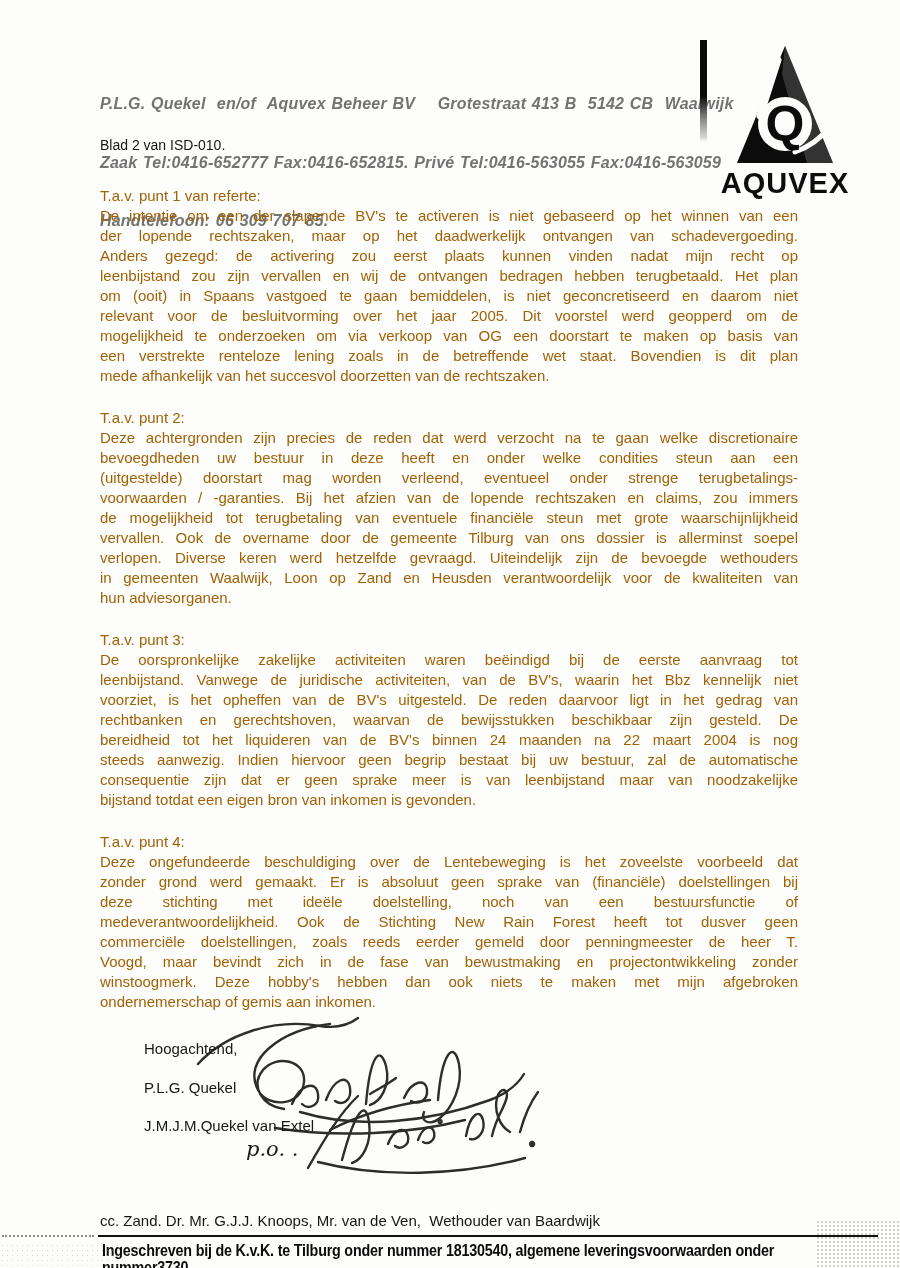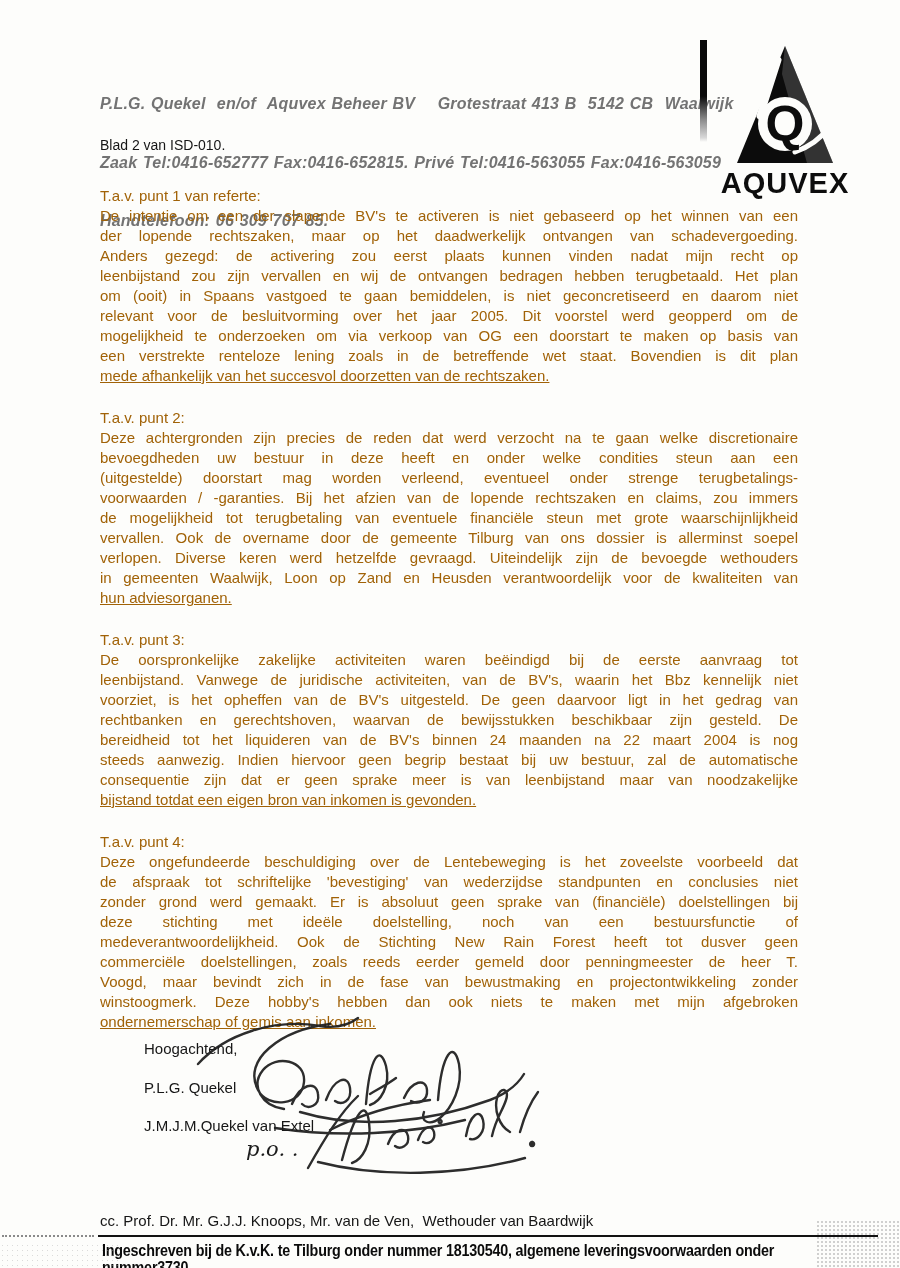--- a/index.html
+++ b/index.html
@@ -36,21 +36,21 @@
   }
 
   
   .content{
     position:absolute;left:100px;top:186px;width:698px;
     font-size:15px;line-height:20px;color:#a16207;
   }
   .section{margin-bottom:22px;}
   .sec-h{height:20px;}
   .jline{min-height:20px;text-align:justify;text-align-last:justify;}
-  .jline.last{text-align-last:left;text-decoration:underline;}
+  .jline.last{text-align-last:left;}
 
   
   .sig-label{position:absolute;left:100px;font-size:15px;margin-left:44px;}
   .sig-closing{top:1040px;}
   .sig-name1{top:1079px;}
   .sig-name2{top:1117px;}
   .sig-svg{position:absolute;left:180px;top:1008px;}
   .sig-po{font-family:"DejaVu Serif", serif;font-style:italic;font-size:21px;fill:#1c1c1c;}
 
   
@@ -124,33 +124,32 @@
           <div class="jline">verlopen. Diverse keren werd hetzelfde gevraagd. Uiteindelijk zijn de bevoegde wethouders</div>
           <div class="jline">in gemeenten Waalwijk, Loon op Zand en Heusden verantwoordelijk voor de kwaliteiten van</div>
           <div class="jline last">hun adviesorganen.</div>
         </div>
     </div>
     <div class="section">
       <div class="sec-h">T.a.v. punt 3:</div>
       <div>
           <div class="jline">De oorspronkelijke zakelijke activiteiten waren beëindigd bij de eerste aanvraag tot</div>
           <div class="jline">leenbijstand. Vanwege de juridische activiteiten, van de BV's, waarin het Bbz kennelijk niet</div>
-          <div class="jline">voorziet, is het opheffen van de BV's uitgesteld. De geen daarvoor ligt in het gedrag van</div>
+          <div class="jline">voorziet, is het opheffen van de BV's uitgesteld. De reden daarvoor ligt in het gedrag van</div>
           <div class="jline">rechtbanken en gerechtshoven, waarvan de bewijsstukken beschikbaar zijn gesteld. De</div>
           <div class="jline">bereidheid tot het liquideren van de BV's binnen 24 maanden na 22 maart 2004 is nog</div>
           <div class="jline">steeds aanwezig. Indien hiervoor geen begrip bestaat bij uw bestuur, zal de automatische</div>
           <div class="jline">consequentie zijn dat er geen sprake meer is van leenbijstand maar van noodzakelijke</div>
           <div class="jline last">bijstand totdat een eigen bron van inkomen is gevonden.</div>
         </div>
     </div>
     <div class="section">
       <div class="sec-h">T.a.v. punt 4:</div>
       <div>
           <div class="jline">Deze ongefundeerde beschuldiging over de Lentebeweging is het zoveelste voorbeeld dat</div>
-          <div class="jline">de afspraak tot schriftelijke 'bevestiging' van wederzijdse standpunten en conclusies niet</div>
           <div class="jline">zonder grond werd gemaakt. Er is absoluut geen sprake van (financiële) doelstellingen bij</div>
           <div class="jline">deze stichting met ideële doelstelling, noch van een bestuursfunctie of</div>
           <div class="jline">medeverantwoordelijkheid. Ook de Stichting New Rain Forest heeft tot dusver geen</div>
           <div class="jline">commerciële doelstellingen, zoals reeds eerder gemeld door penningmeester de heer T.</div>
           <div class="jline">Voogd, maar bevindt zich in de fase van bewustmaking en projectontwikkeling zonder</div>
           <div class="jline">winstoogmerk. Deze hobby's hebben dan ook niets te maken met mijn afgebroken</div>
           <div class="jline last">ondernemerschap of gemis aan inkomen.</div>
         </div>
     </div>
   </div>
@@ -182,21 +181,21 @@
       <path d="M286,128 C290,106 300,100 303,112 C306,124 297,133 290,131"></path>
       <path d="M312,128 C316,110 322,104 326,92 C330,80 320,78 317,90 C314,102 319,118 330,124"></path>
       <path d="M340,124 C345,106 352,92 358,84"></path>
       <path d="M352,134 a2,2 0 1 0 0.2,0" fill="#1c1c1c"></path>
       <path d="M138,154 C200,170 280,168 345,150"></path>
     </g>
     <text x="66" y="148" class="sig-po">p.o. .</text>
   </svg>
 
   <div class="ccblock">
-    <div>cc. Prof. Dr. Mr. G.J.J. Knoops, Mr. van de Ven,  Wethouder van Baardwijk</div>
+    <div>cc. Zand. Dr. Mr. G.J.J. Knoops, Mr. van de Ven,  Wethouder van Baardwijk</div>
     
   </div>
 
   <div class="footer-rule-dotted"></div>
   <div class="footer-rule"></div>
   <div class="footer-text">Ingeschreven bij de K.v.K. te Tilburg onder nummer 18130540, algemene leveringsvoorwaarden onder nummer3730</div>
 
   <div class="speck-br"></div>
   <div class="speck-bl"></div>
 </div>

